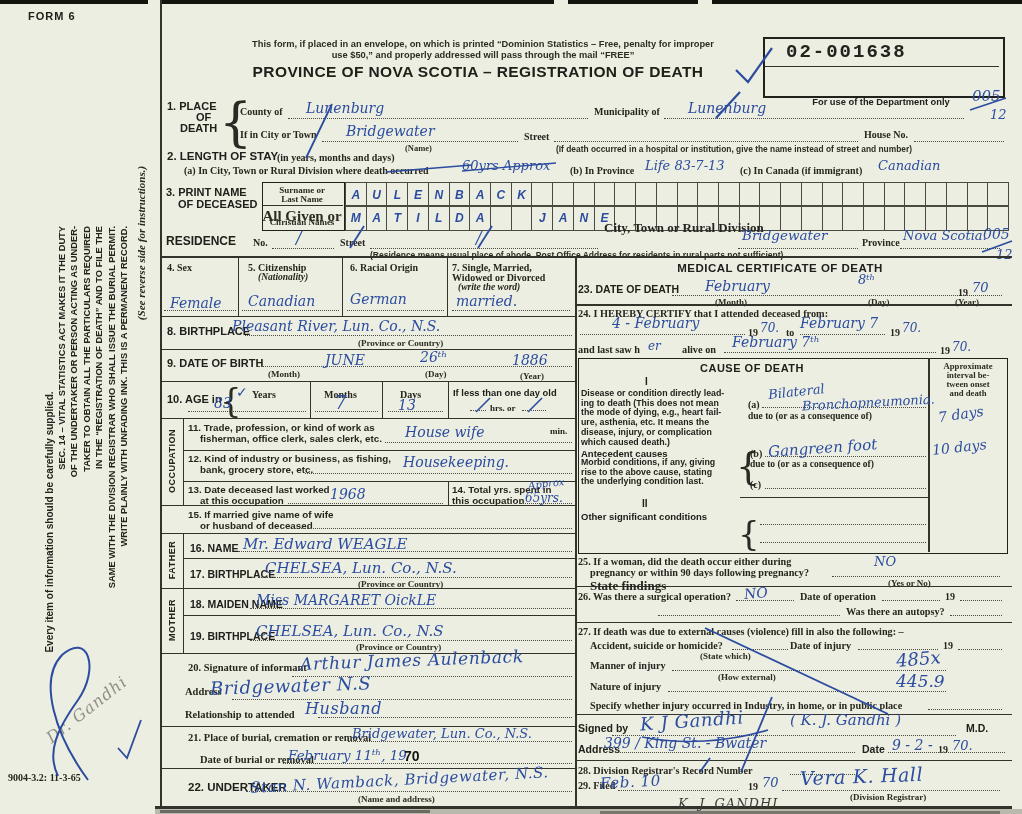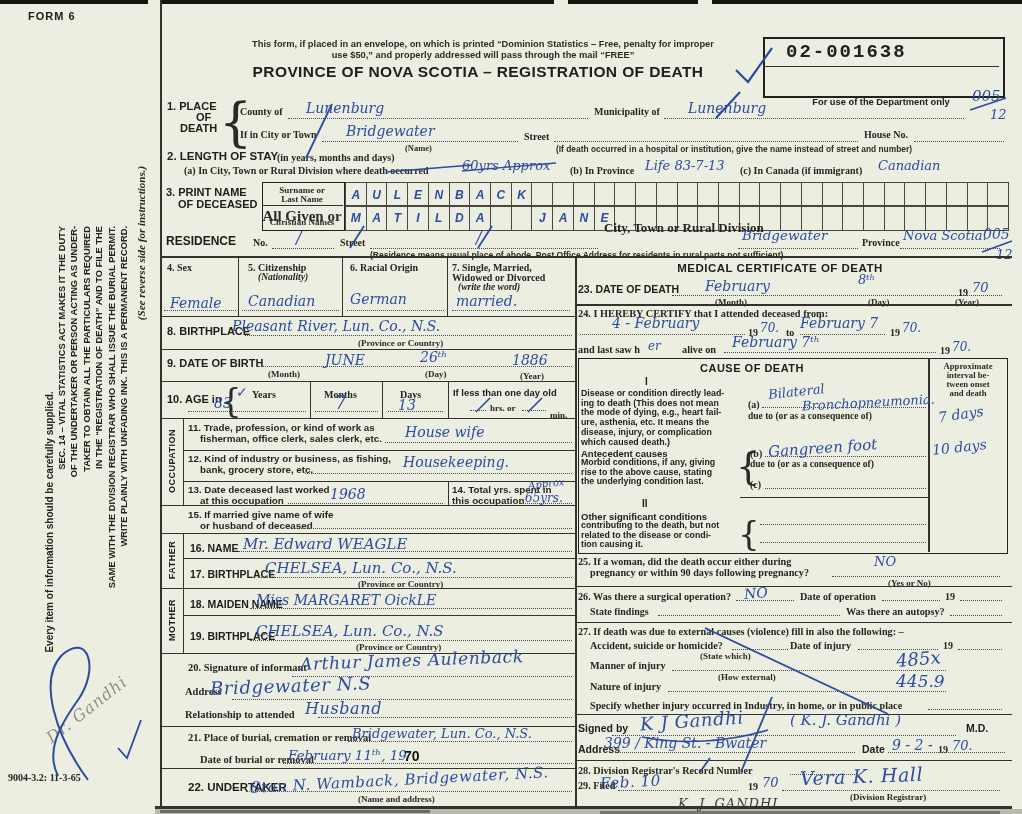--- a/index.html
+++ b/index.html
@@ -255,21 +255,21 @@
   <div class="a g" style="left:453px;top:387px;font-size:9.4px">If less than one day old</div>
   <div class="a h" style="left:214px;top:395px;font-size:14px">83</div>
   <div class="a h" style="left:335px;top:392px;font-size:18px">7</div>
   <div class="a h" style="left:398px;top:397px;font-size:14px">13</div>
   <div class="d" style="left:188px;top:411px;width:118px"></div>
   <div class="d" style="left:315px;top:411px;width:63px"></div>
   <div class="d" style="left:388px;top:411px;width:55px"></div>
   <div class="d" style="left:470px;top:410px;width:16px"></div>
   <div class="a s" style="left:490px;top:403px;font-size:9px">hrs. or</div>
   <div class="d" style="left:522px;top:410px;width:24px"></div>
-  <div class="a s" style="left:550px;top:410px;font-size:9px">min.</div>
+  <div class="a s" style="left:550px;top:426px;font-size:9px">min.</div>
 
   <div class="vl" style="left:183px;top:418px;width:1px;height:87px"></div>
   <div class="a rot" style="left:172px;top:461px;font:bold 9px 'Liberation Sans',sans-serif;letter-spacing:.5px;color:#23231d">OCCUPATION</div>
   <div class="a s" style="left:188px;top:422px;font-family:'Liberation Sans',sans-serif;font-size:9.8px">11. Trade, profession, or kind of work as</div>
   <div class="a s" style="left:200px;top:433px;font-family:'Liberation Sans',sans-serif;font-size:9.8px">fisherman, office clerk, sales clerk, etc.</div>
   <div class="d" style="left:385px;top:442px;width:187px"></div>
   <div class="a h" style="left:405px;top:424px;font-size:14px">House wife</div>
   <div class="a s" style="left:188px;top:453px;font-family:'Liberation Sans',sans-serif;font-size:9.8px">12. Kind of industry or business, as fishing,</div>
   <div class="a s" style="left:200px;top:464px;font-family:'Liberation Sans',sans-serif;font-size:9.8px">bank, grocery store, etc.</div>
   <div class="d" style="left:305px;top:473px;width:267px"></div>
@@ -393,44 +393,39 @@
   <div class="a s" style="left:750px;top:448px">(b)</div>
   <div class="d" style="left:765px;top:456px;width:161px"></div>
   <div class="a h" style="left:768px;top:439px;font-size:15px;transform:rotate(-4deg)">Gangreen foot</div>
   <div class="a s" style="left:750px;top:459px;font-size:9.5px">due to (or as a consequence of)</div>
   <div class="a h" style="left:932px;top:439px;font-size:14px;transform:rotate(-6deg)">10 days</div>
   <div class="a s" style="left:750px;top:479px">(c)</div>
   <div class="d" style="left:765px;top:488px;width:161px"></div>
   <div class="hl" style="left:740px;top:497px;width:188px;height:1px"></div>
   <div class="a g" style="left:642px;top:498px;font-size:10px">II</div>
   <div class="a g" style="left:581px;top:511px;font-size:9.5px">Other significant conditions</div>
-  <div class="a" style="left:581px;top:521px;width:184px;font:bold 8.8px 'Liberation Sans',sans-serif;color:#23231d;line-height:9.7px;white-space:normal">
-    <div>contributing to the death, but not</div>
-    <div>related to the disease or condi-</div>
-    <div>tion causing it.</div>
-  </div>
   <div class="brace" style="left:738px;top:513px;font-size:34px">{</div>
   <div class="d" style="left:760px;top:524px;width:166px"></div>
   <div class="d" style="left:760px;top:542px;width:166px"></div>
 
   <div class="a s" style="left:578px;top:556px;font-size:10.2px">25. If a woman, did the death occur either during</div>
   <div class="a s" style="left:590px;top:567px;font-size:10.2px">pregnancy or within 90 days following pregnancy?</div>
   <div class="d" style="left:832px;top:576px;width:168px"></div>
   <div class="a h" style="left:874px;top:554px;font-size:13px">NO</div>
   <div class="a sub" style="left:888px;top:578px;font-size:9px">(Yes or No)</div>
   <div class="hl" style="left:575px;top:586px;width:437px;height:1px"></div>
 
   <div class="a s" style="left:578px;top:591px;font-size:10.2px">26. Was there a surgical operation?</div>
   <div class="d" style="left:736px;top:600px;width:58px"></div>
   <div class="a h" style="left:744px;top:585px;font-size:14px;transform:rotate(-5deg)">NO</div>
   <div class="a s" style="left:800px;top:591px;font-size:10.2px">Date of operation</div>
   <div class="d" style="left:882px;top:600px;width:58px"></div>
   <div class="a s" style="left:945px;top:591px">19</div>
   <div class="d" style="left:960px;top:600px;width:42px"></div>
-  <div class="a s" style="left:590px;top:606px;font-size:10px">State findings</div>
+  <div class="a s" style="left:590px;top:578px;font-size:13px">State findings</div>
   <div class="d" style="left:658px;top:615px;width:182px"></div>
   <div class="a s" style="left:846px;top:606px;font-size:10.2px">Was there an autopsy?</div>
   <div class="d" style="left:950px;top:615px;width:52px"></div>
   <div class="hl" style="left:575px;top:622px;width:437px;height:1px"></div>
 
   <div class="a s" style="left:578px;top:626px;font-size:10.2px">27. If death was due to external causes (violence) fill in also the following: –</div>
   <div class="a s" style="left:590px;top:640px;font-size:10.2px">Accident, suicide or homicide?</div>
   <div class="d" style="left:732px;top:649px;width:56px"></div>
   <div class="a sub" style="left:700px;top:651px;font-size:9px">(State which)</div>
   <div class="a s" style="left:790px;top:640px;font-size:10.2px">Date of injury</div>

